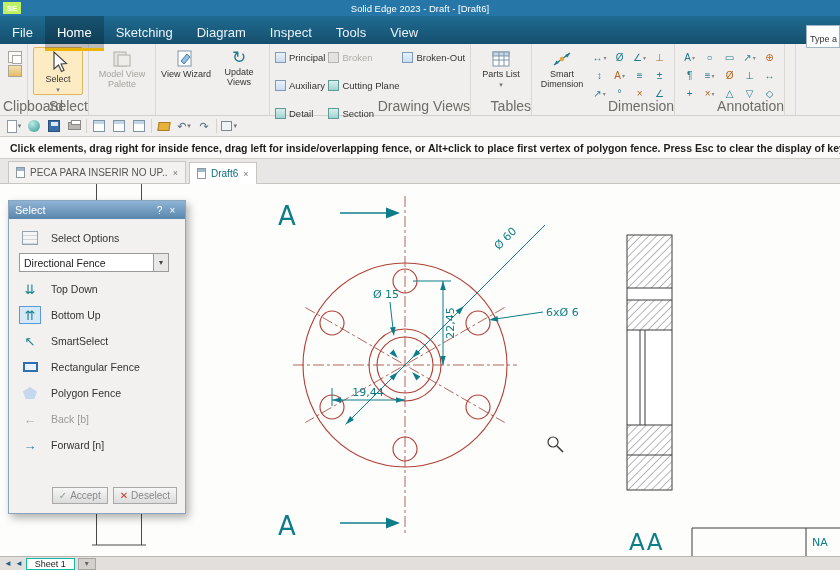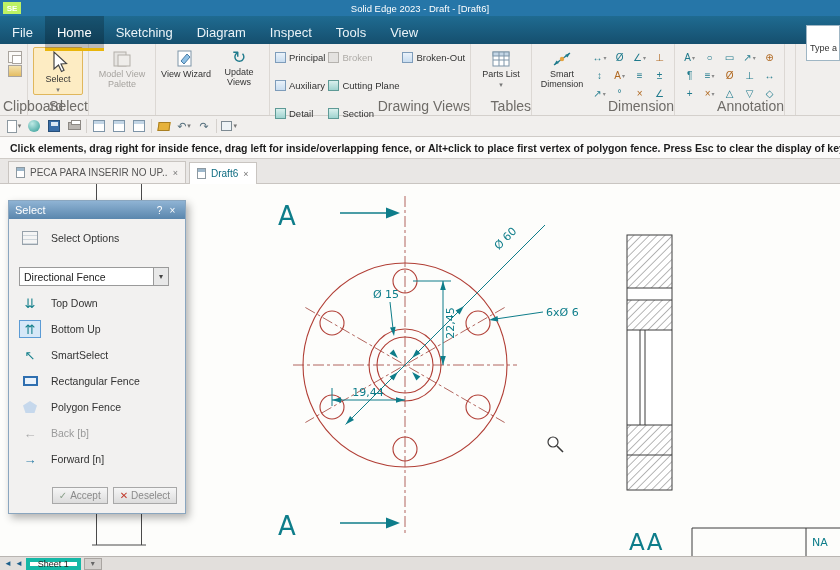--- a/index.html
+++ b/index.html
@@ -11,22 +11,22 @@
   .titlebar{position:absolute;top:0;left:0;right:0;height:16px;background:#2676a8;display:flex;align-items:center;z-index:30}
   .se-logo{width:18px;height:12px;margin-left:3px;background:#0d3e66;color:#fff;font-size:8px;font-weight:bold;
     display:flex;align-items:center;justify-content:center;border:6px solid #bef264}
   .title-text{position:absolute;left:0;right:0;text-align:center;color:#fff;font-size:9.5px}
 
   
   .menubar{position:absolute;top:16px;left:0;right:0;height:28px;background:linear-gradient(#1f6b91,#154f6e);
     display:flex;align-items:stretch;z-index:29}
   .menu-item{color:#eaf3f8;font-size:13px;padding:16px 12px;display:flex;align-items:center;cursor:default}
   .menu-item.active{background:rgba(0,0,0,.22);border-bottom:3px solid #e9b50b;color:#fff}
-  .searchbox{position:absolute;right:0;top:9px;width:34px;height:30px;background:#fff;border:1px solid #9fb6c4;
-    font-size:9px;color:#333;padding:17px 3px;overflow:hidden;white-space:nowrap}
+  .searchbox{position:absolute;right:0;top:9px;width:34px;height:23px;background:#fff;border:1px solid #9fb6c4;
+    font-size:9px;color:#333;padding:8px 3px;overflow:hidden;white-space:nowrap}
 
   
   .ribbon{position:absolute;top:44px;left:0;right:0;height:72px;background:#f1efed;border-bottom:1px solid #d4d0cc;
     display:flex;align-items:stretch;padding-left:3px;z-index:28}
   .rgroup{position:relative;border-right:1px solid #dcd8d4;padding:3px 5px 13px;display:flex;gap:3px;align-items:flex-start}
   .rgroup-label{position:absolute;bottom:1px;left:0;right:0;text-align:right;font-size:14px;color:#6f6c68;white-space:nowrap}
   .bigbtn{width:50px;display:flex;flex-direction:column;align-items:center;gap:1px;font-size:9px;color:#333;
     text-align:center;padding-top:2px;line-height:1.1}
   .bigbtn .arr{font-size:7px;color:#777}
   .bigbtn.sel{background:#fdecc3;border:1px solid #e0b75c;border-radius:2px}
@@ -95,34 +95,34 @@
   .phead .ptitle{flex:1;color:#fff;font-size:11px}
   .phead .pbtn{color:#fff;font-size:10px;width:13px;text-align:center}
   .pbody{flex:1;display:flex;flex-direction:column;padding:6px 0 4px}
   .prow{display:flex;align-items:center;gap:10px;padding:3px 10px;font-size:10.5px;color:#333;height:26px}
   .prow.dim2{color:#9a9a9a}
   .pic{width:22px;height:18px;display:flex;align-items:center;justify-content:center;font-size:13px;color:#16818c;flex:0 0 auto}
   .pic.selected{border:1px solid #5b9bd5;background:#d6e8f8}
   .opticon{width:16px;height:14px;border:1px solid #98a2ab;background:repeating-linear-gradient(#f5f5f5 0 3px,#cfd6db 3px 4px)}
   .rficon{width:15px;height:10px;border:2px solid #2f6fb0;background:#eaf2fb}
   .pficon{width:14px;height:12px;background:#c6d8ec;border:0;clip-path:polygon(50% 0,100% 38%,82% 100%,18% 100%,0 38%)}
-  .pdrop{margin:16px 10px 4px;height:19px;width:150px;background:#fff;border:1px solid #9a9a9a;display:flex;align-items:center;font-size:10.5px;color:#222}
+  .pdrop{margin:2px 10px 4px;height:19px;width:150px;background:#fff;border:1px solid #9a9a9a;display:flex;align-items:center;font-size:10.5px;color:#222}
   .pdrop .val{flex:1;padding:0 4px;white-space:nowrap;overflow:hidden}
   .pdrop .da{width:15px;height:100%;background:#e8e8e8;border-left:1px solid #9a9a9a;display:flex;align-items:center;justify-content:center;font-size:8px;color:#444}
   .pbtns{margin-top:auto;display:flex;justify-content:flex-end;gap:5px;padding:5px 8px}
   .pb{height:17px;display:flex;align-items:center;gap:3px;padding:0 6px;font-size:10px;color:#8a8a8a;
     background:linear-gradient(#f6f6f6,#dcdcdc);border:1px solid #a8a8a8}
   .pb .ck{color:#8aa08a;font-size:10px}
   .pb .xx{color:#c0392b;font-size:10px}
 
   
   .statusbar{position:absolute;top:556px;left:0;right:0;height:14px;background:#e2dfdc;border-top:1px solid #b9b5b1;
     display:flex;align-items:center;gap:3px;padding-left:4px;font-size:9px;z-index:30}
   .snav{color:#1c5f8a;font-size:8px}
-  .sheettab{height:12px;background:#fff;border:4px solid #14b8a6;display:flex;align-items:center;padding:0 8px;color:#222}
+  .sheettab{height:12px;background:#fff;border:1px solid #14b8a6;display:flex;align-items:center;padding:0 8px;color:#222}
   .stub{width:18px;height:12px;background:#d3d0cd;border:1px solid #a9a5a1;display:flex;align-items:center;justify-content:center;color:#666;font-size:8px}
 </style>
 </head>
 <body>
 
 <div class="app">
 
   <div class="titlebar">
     <div class="se-logo">SE</div>
     <div class="title-text">Solid Edge 2023 - Draft - [Draft6]</div>

